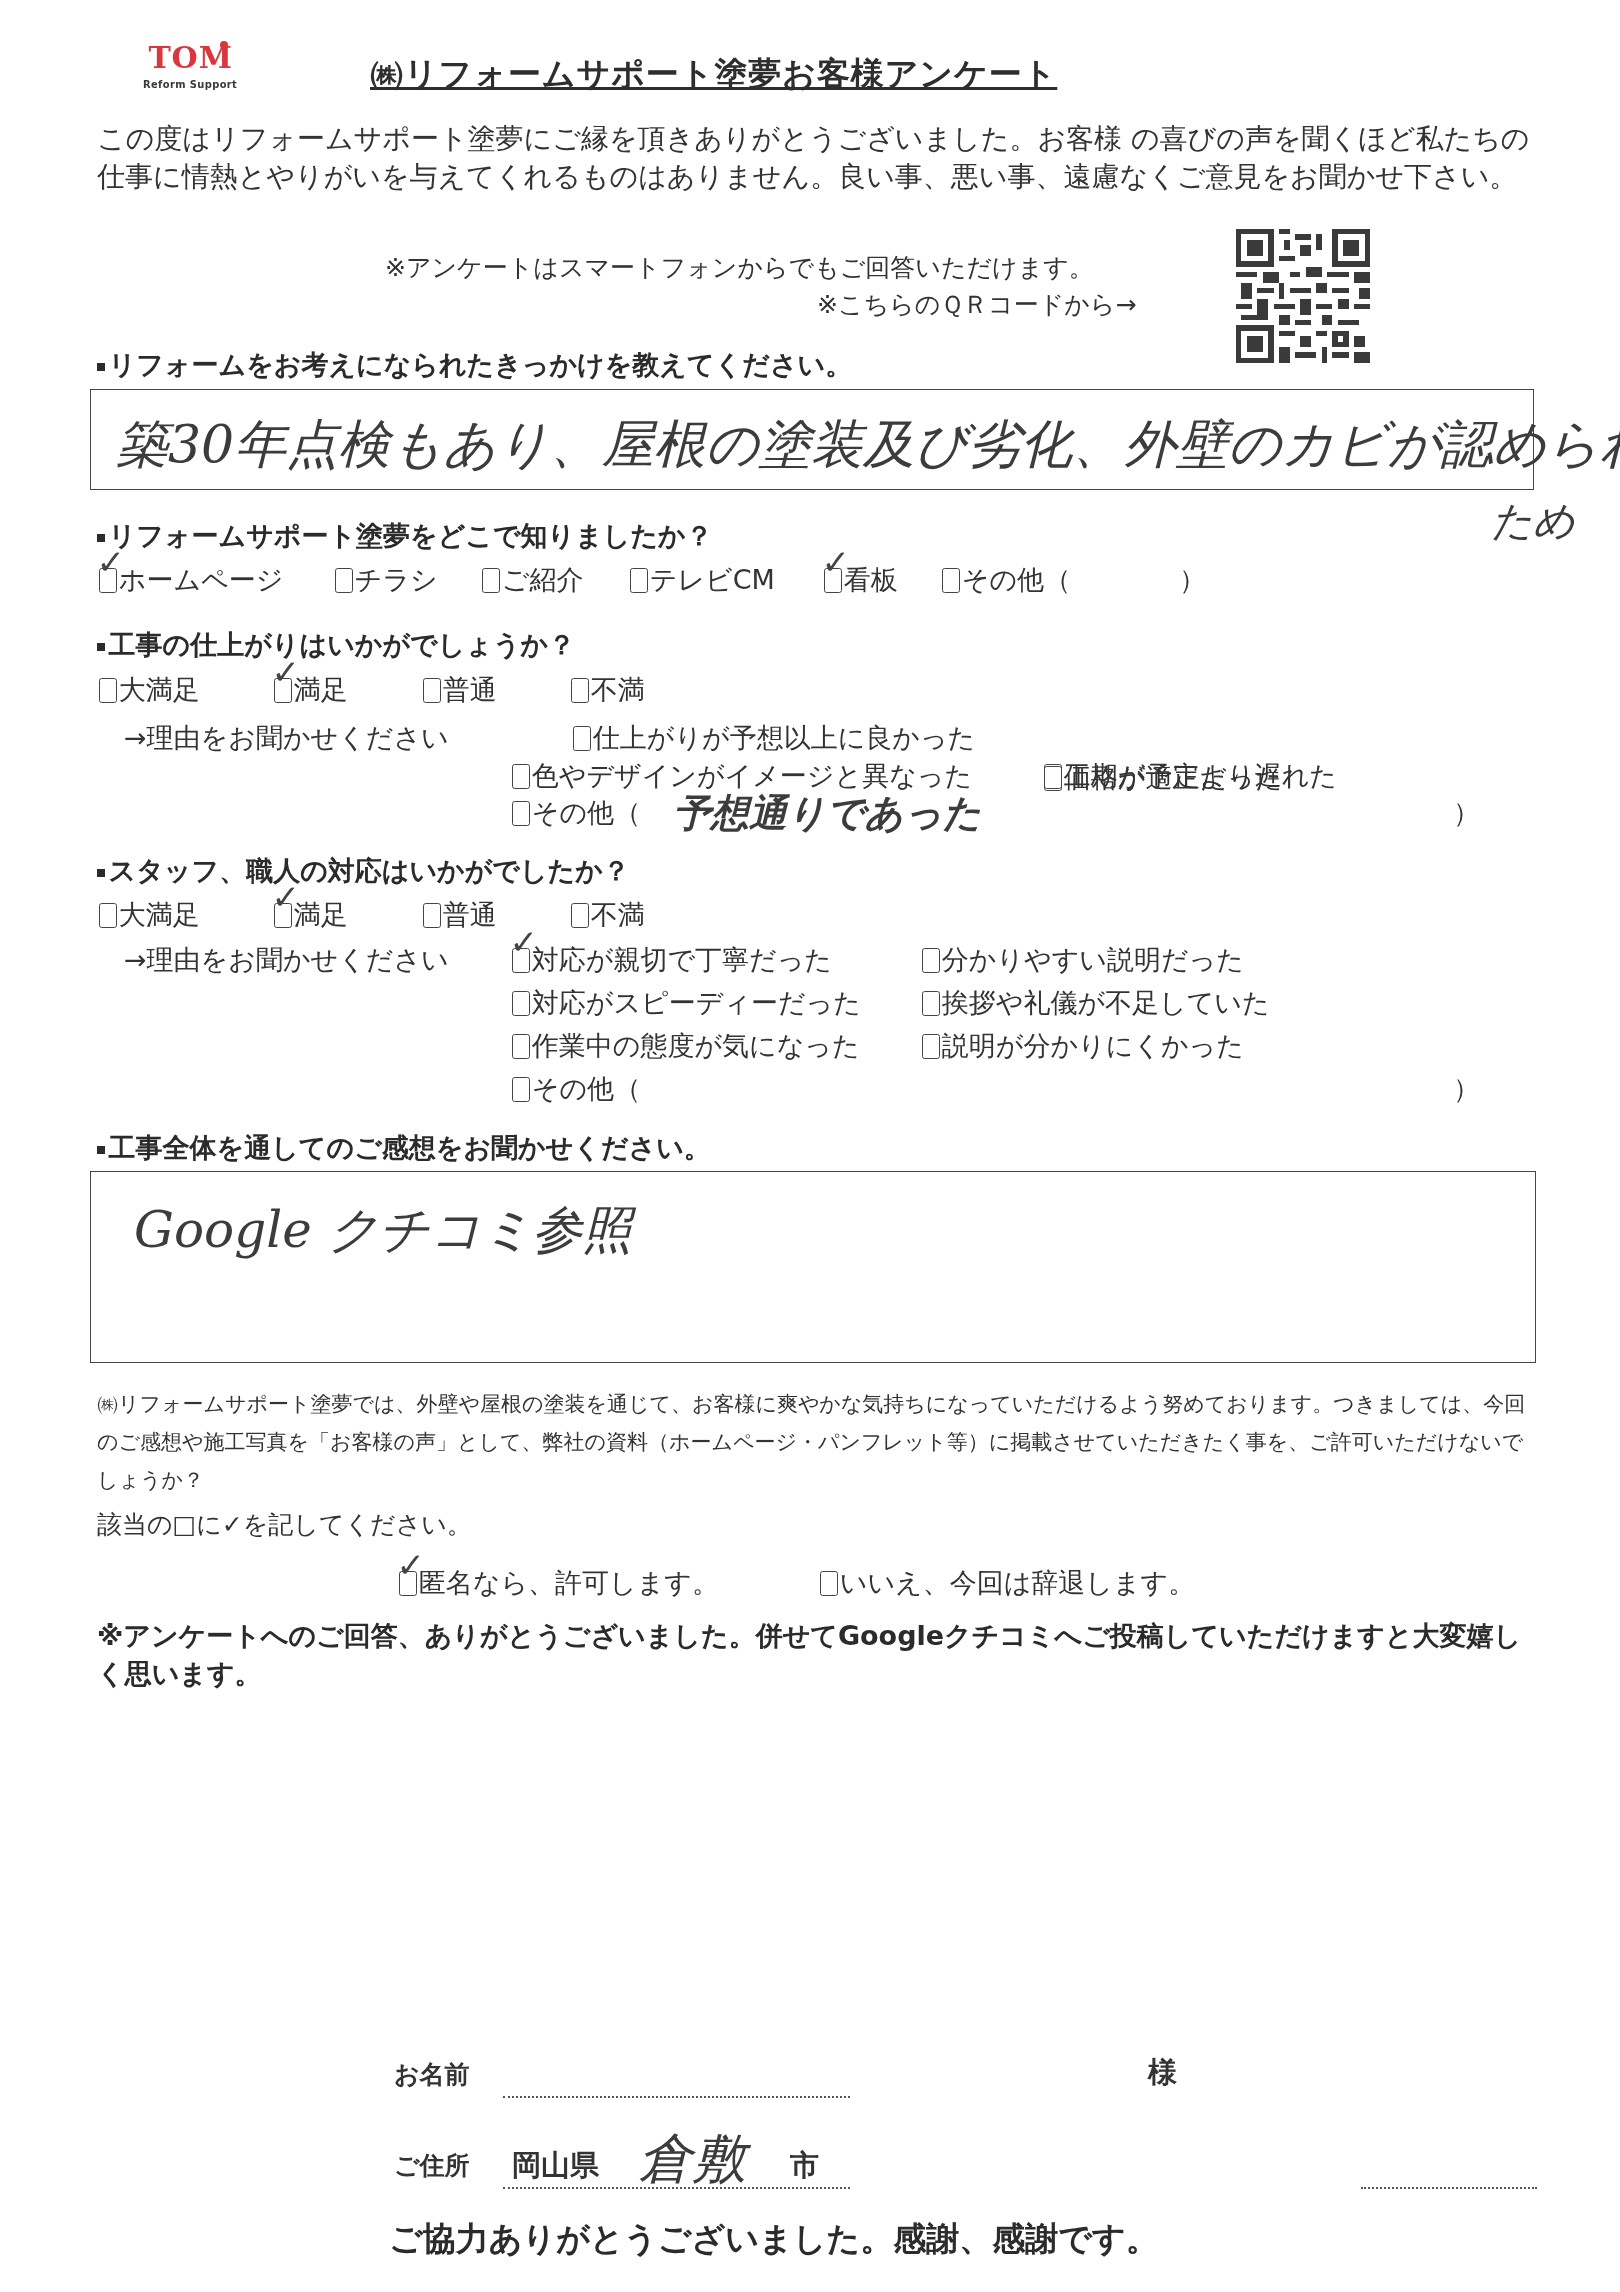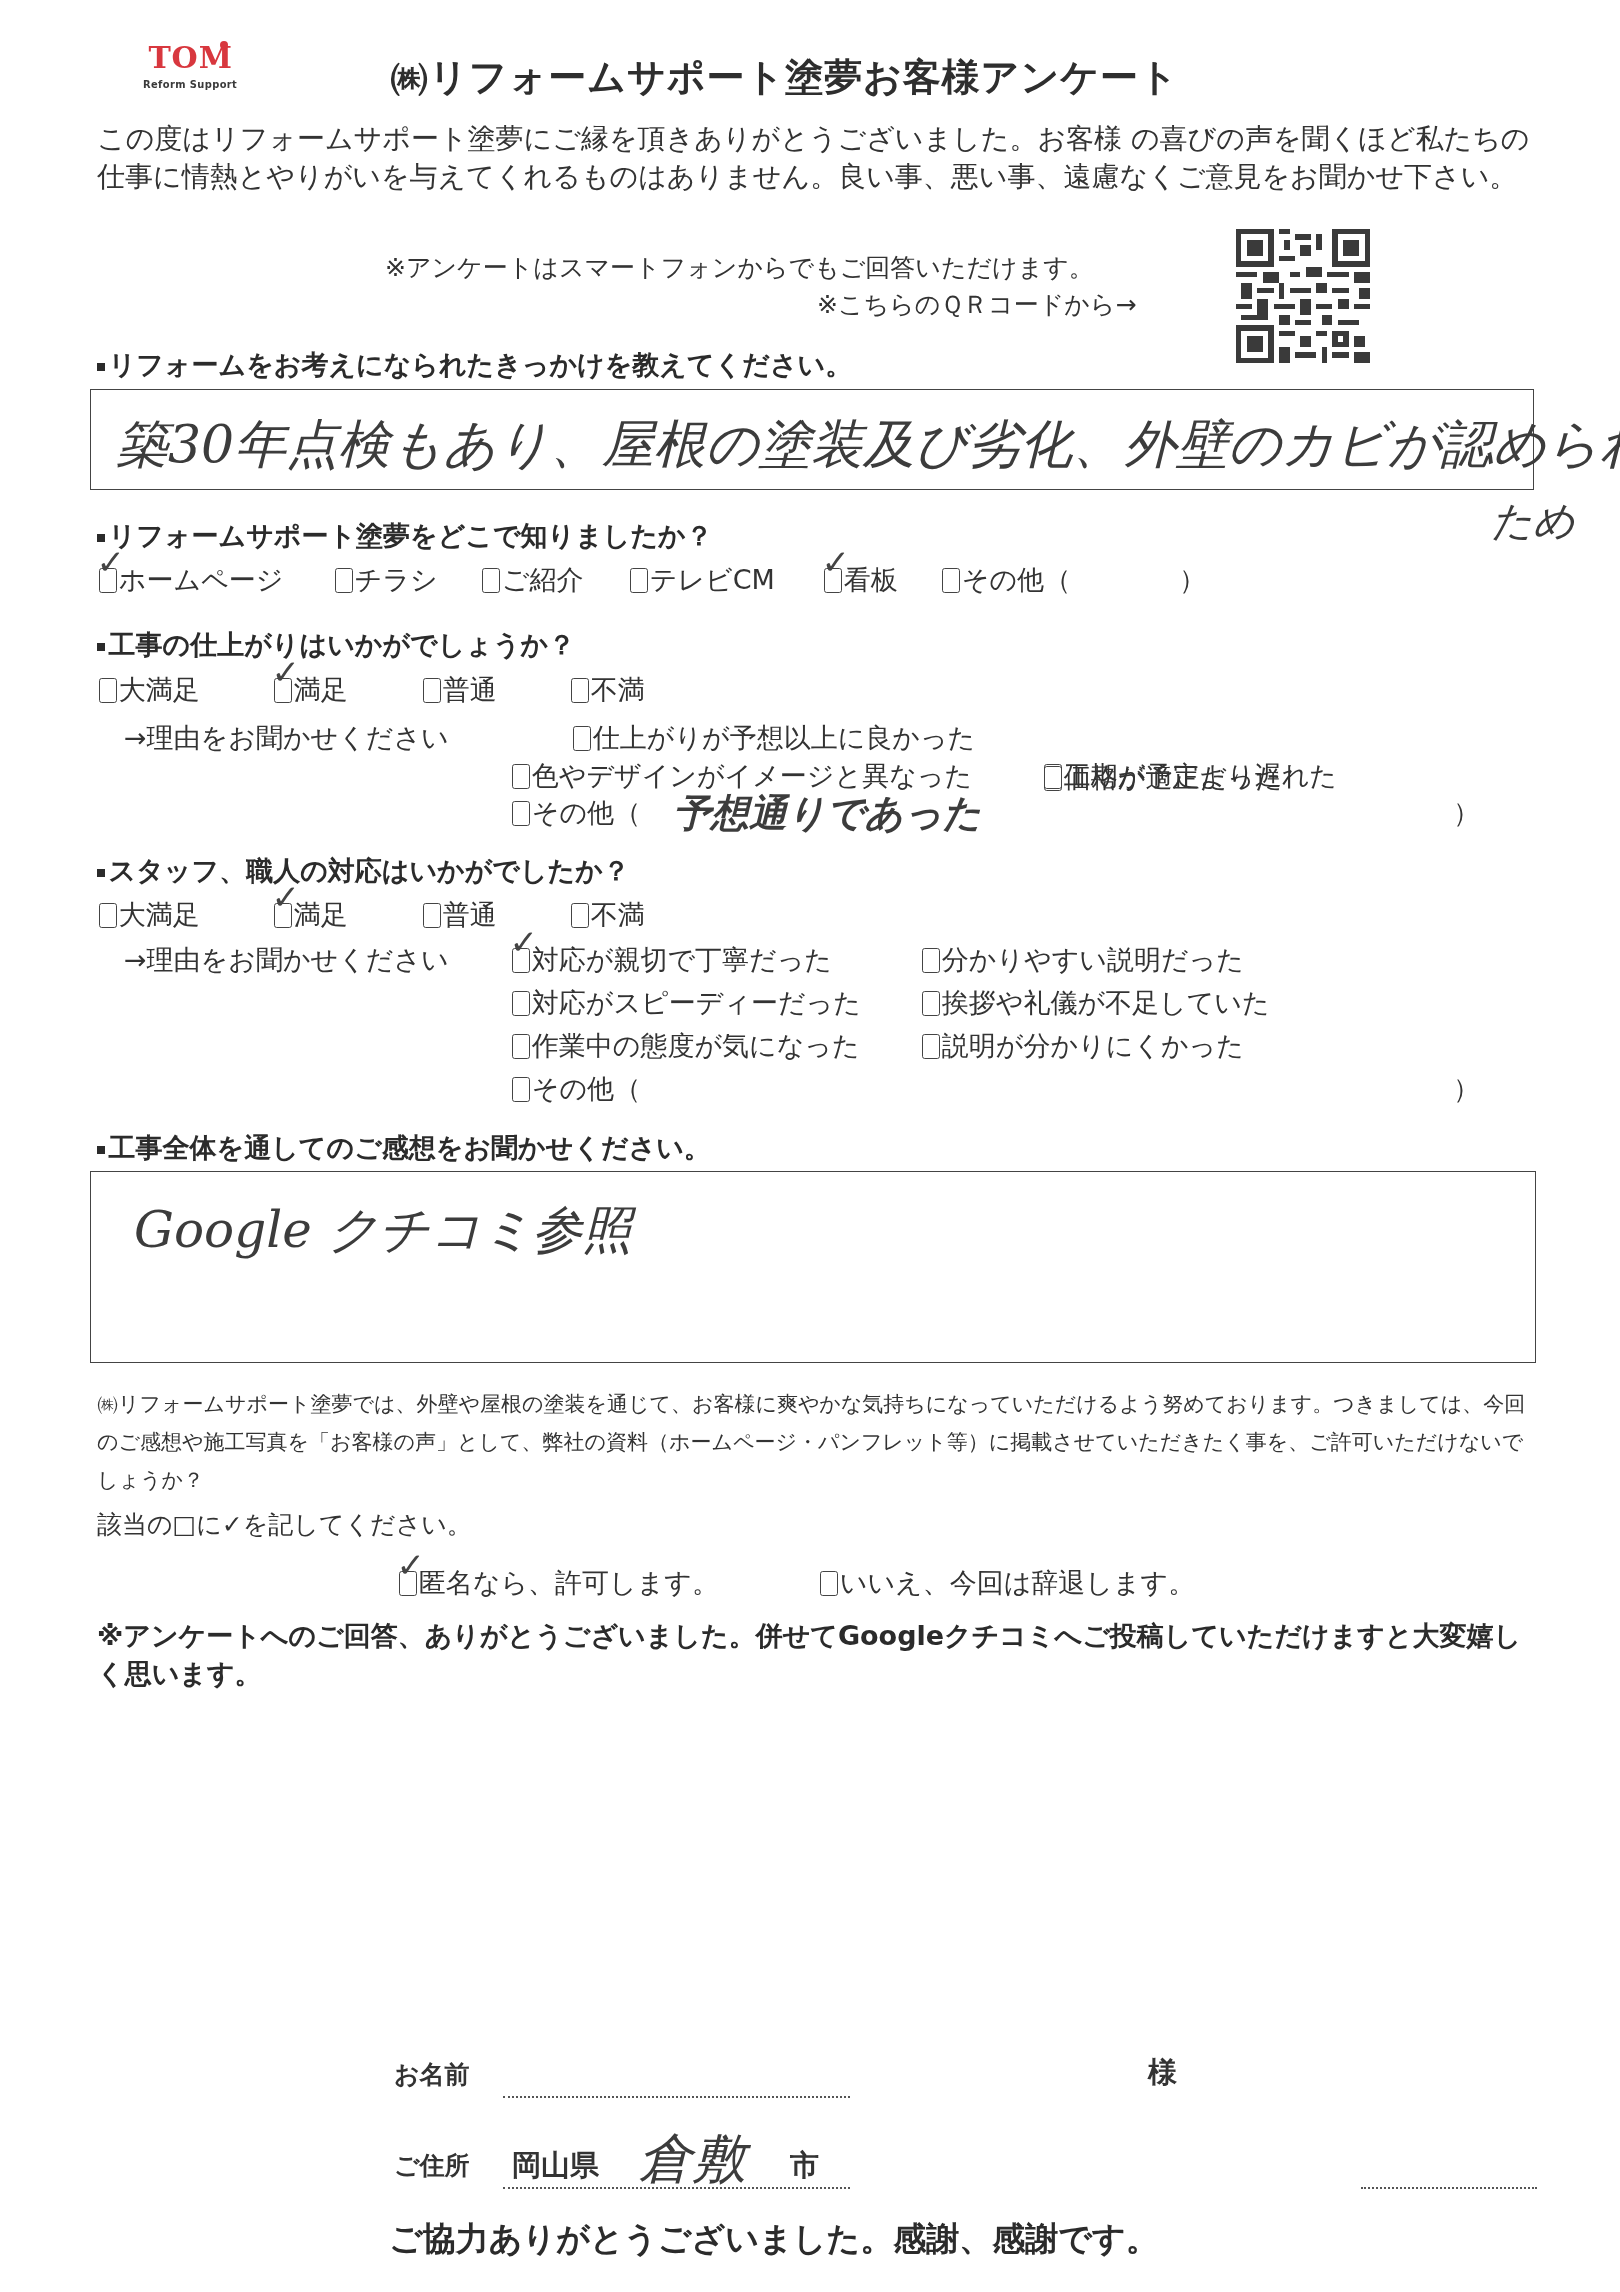--- a/index.html
+++ b/index.html
@@ -6,21 +6,21 @@
   body {
     width: 1620px; height: 2293px; position: relative; overflow: hidden;
     font-family: "DejaVu Sans", "Liberation Sans", sans-serif;
     color: #2b2b2b;
   }
   .abs { position: absolute; }
   .logo { left: 143px; top: 41px; width: 107px; height: 56px; }
   .logo .mark { position:absolute; left: 5.4px; top: 0; font-family: "DejaVu Serif", serif; font-weight: bold; font-size: 30px; color: #d8373e; letter-spacing: 0.9px; line-height: 34px; }
   .logo .dot { position:absolute; left: 77px; top: 0; width: 8px; height: 8px; border-radius: 50%; background: #d8373e; }
   .logo .sub { position:absolute; left: 0; top: 38px; font-size: 9.9px; font-weight: bold; color: #3a3a3a; letter-spacing: 0.4px; white-space: nowrap; }
-  .title { left: 390px; top: 52px; font-size: 38px; font-weight: bold; letter-spacing: 0.9px; color: #2e2e2e; white-space: nowrap; }
+  .title { left: 370px; top: 52px; font-size: 33px; font-weight: bold; letter-spacing: 0.9px; color: #2e2e2e; white-space: nowrap; text-decoration: underline; }
   .intro { left: 97px; top: 120px; width: 1433px; font-size: 28px; line-height: 38px; color: #333; }
   .note1 { left: 385px; top: 251px; font-size: 25px; white-space: nowrap; color:#333; }
   .note2 { left: 817px; top: 288px; font-size: 25px; white-space: nowrap; color:#333; }
   .qr { left: 1236px; top: 229px; width: 134px; height: 134px; }
   .heading { font-size: 27px; font-weight: bold; white-space: nowrap; color: #2b2b2b; }
   .heading .sq { display:inline-block; width: 8px; height: 8px; background:#2b2b2b; margin-right: 3.6px; vertical-align: middle; }
   .answer-box { border: 1.8px solid #444; background: transparent; }
   .hand { font-family: "DejaVu Serif", serif; color: #3c3c3c; font-style: italic; white-space: nowrap; }
   .opt { position: absolute; font-size: 27px; white-space: nowrap; color: #333; text-align: center; }
   .cb { display: inline-block; width: 16px; height: 23px; border: 1.8px solid #444; border-radius: 2.7px; vertical-align: -3.6px; margin-right: 1.8px; position: relative; }

